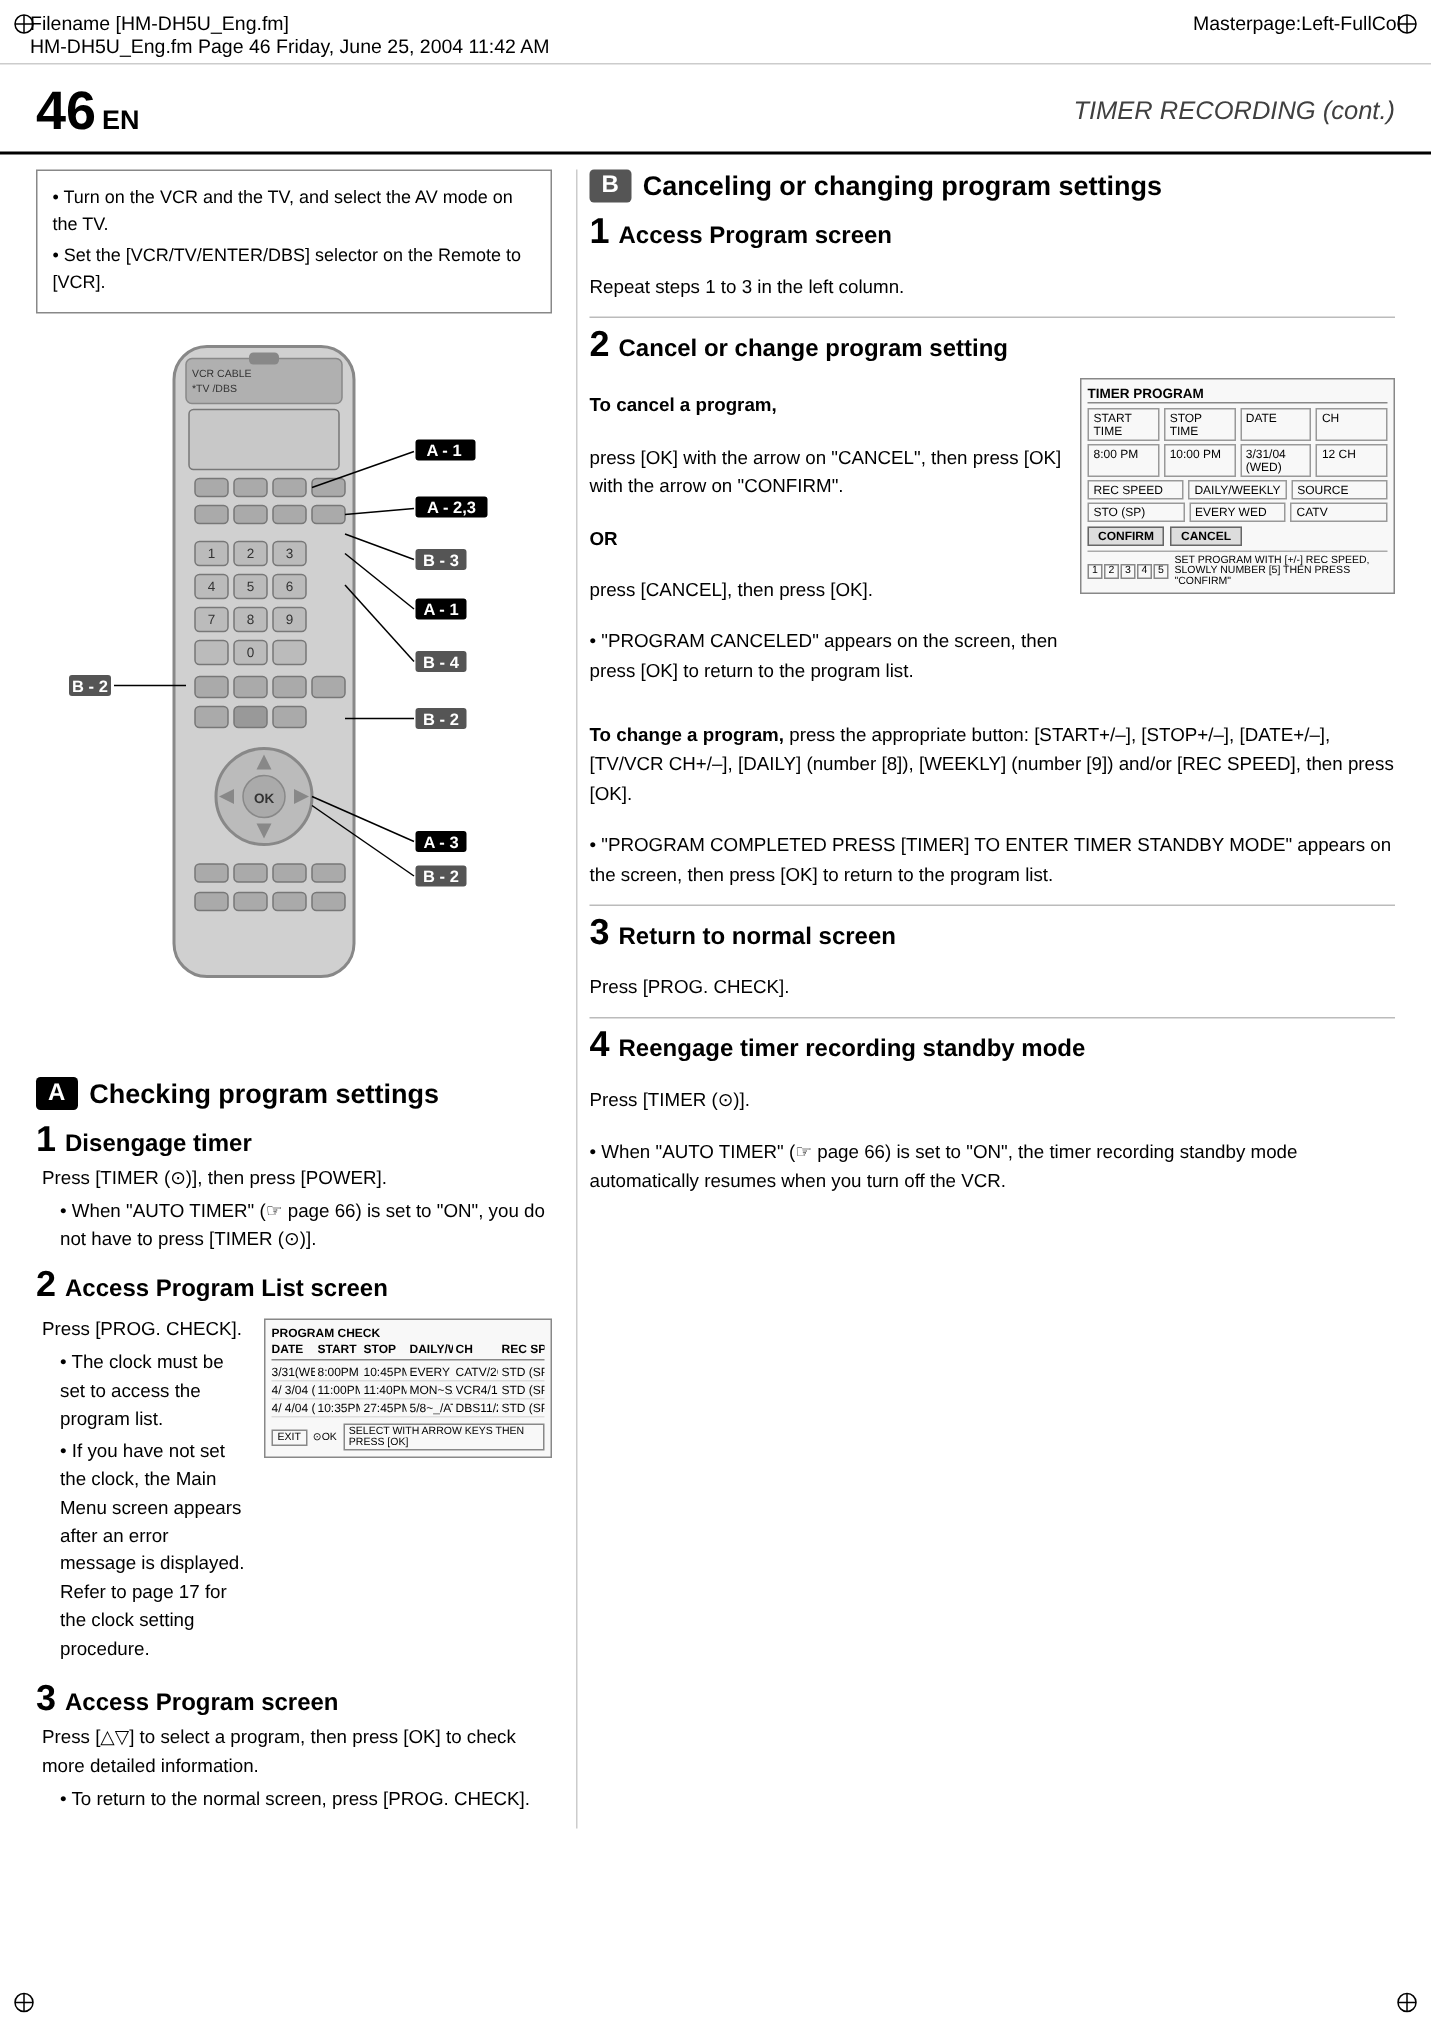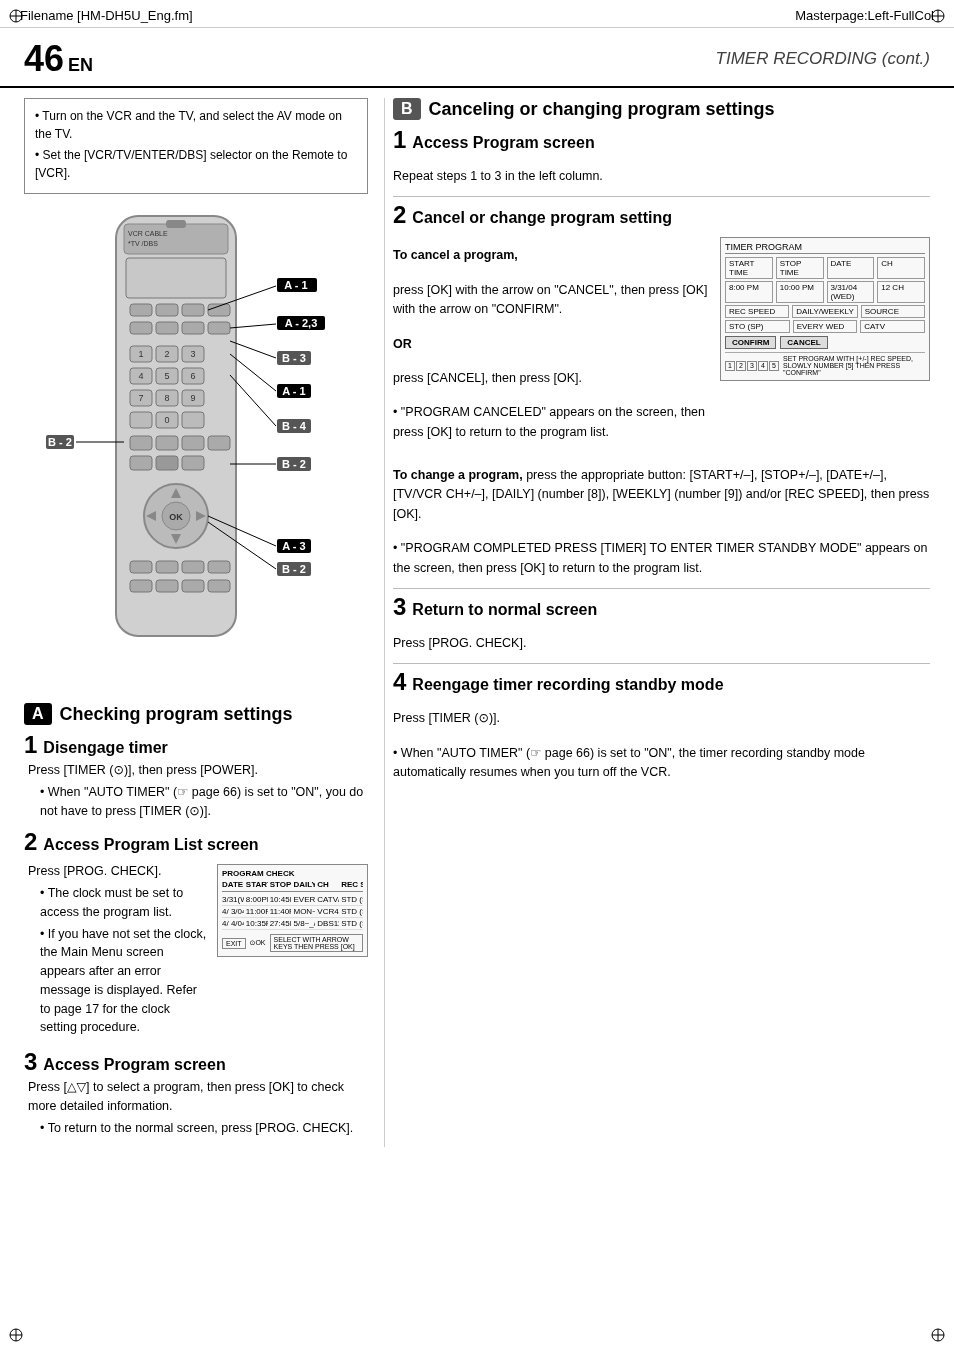--- a/index.html
+++ b/index.html
@@ -124,21 +124,21 @@
     }
     .step-body p { margin-bottom: 3px; }
     .step-body .bullet::before { content: "• "; }
     .step-body .indent { padding-left: 12px; }
 
     
     .screen-program-check {
       border: 1px solid #888;
       padding: 4px;
       font-size: 9px;
-      width: 151px;
+      width: 192px;
       margin: 6px 0;
       background: #f8f8f8;
     }
     .screen-header-row {
       display: flex;
       gap: 2px;
       font-size: 8px;
       font-weight: bold;
       border-bottom: 1px solid #888;
       padding-bottom: 2px;
@@ -162,21 +162,21 @@
 
     
     .screen-timer-program {
       border: 1px solid #888;
       padding: 4px;
       font-size: 9px;
       width: 210px;
       margin: 6px 0 6px auto;
       background: #f8f8f8;
     }
-    .tp-header { font-size: 9px; font-weight: normal; border-bottom: 1px solid #888; margin-bottom: 3px; padding-bottom: 1px; }
+    .tp-header { font-size: 9px; font-weight: bold; border-bottom: 1px solid #888; margin-bottom: 3px; padding-bottom: 1px; }
     .tp-row { display: flex; gap: 3px; margin-bottom: 2px; }
     .tp-cell { border: 1px solid #999; padding: 1px 3px; font-size: 8px; flex: 1; }
     .tp-buttons { display: flex; gap: 4px; margin: 3px 0; }
     .tp-btn { border: 1px solid #666; padding: 1px 6px; font-size: 8px; font-weight: bold; background: #ddd; }
     .tp-info-row { display: flex; align-items: center; gap: 4px; border-top: 1px solid #aaa; padding-top: 2px; font-size: 8px; }
     .tp-num-row { display: flex; gap: 1px; }
     .tp-num { border: 1px solid #888; width: 10px; height: 10px; font-size: 7px; display: flex; align-items: center; justify-content: center; }
 
     
     strong { font-weight: bold; }
@@ -255,20 +255,21 @@
     </svg>
   <svg class="corner-mark corner-br" viewBox="0 0 16 16">
       <circle cx="8" cy="8" r="6" fill="none" stroke="#000" stroke-width="1"></circle>
       <line x1="8" y1="2" x2="8" y2="14" stroke="#000" stroke-width="1"></line>
       <line x1="2" y1="8" x2="14" y2="8" stroke="#000" stroke-width="1"></line>
     </svg>
 
   <div class="page-header">
     <div>
       <div>Filename [HM-DH5U_Eng.fm]</div>
+      <div>HM-DH5U_Eng.fm  Page 46  Friday, June 25, 2004  11:42 AM</div>
     </div>
     <div>Masterpage:Left-FullCol</div>
   </div>
 
   <div class="page-title-row">
     <div style="display:flex;align-items:baseline;gap:4px;">
       <span class="page-number">46</span>
       <span class="page-en">EN</span>
     </div>
     <div class="page-section-title">TIMER RECORDING (cont.)</div>

